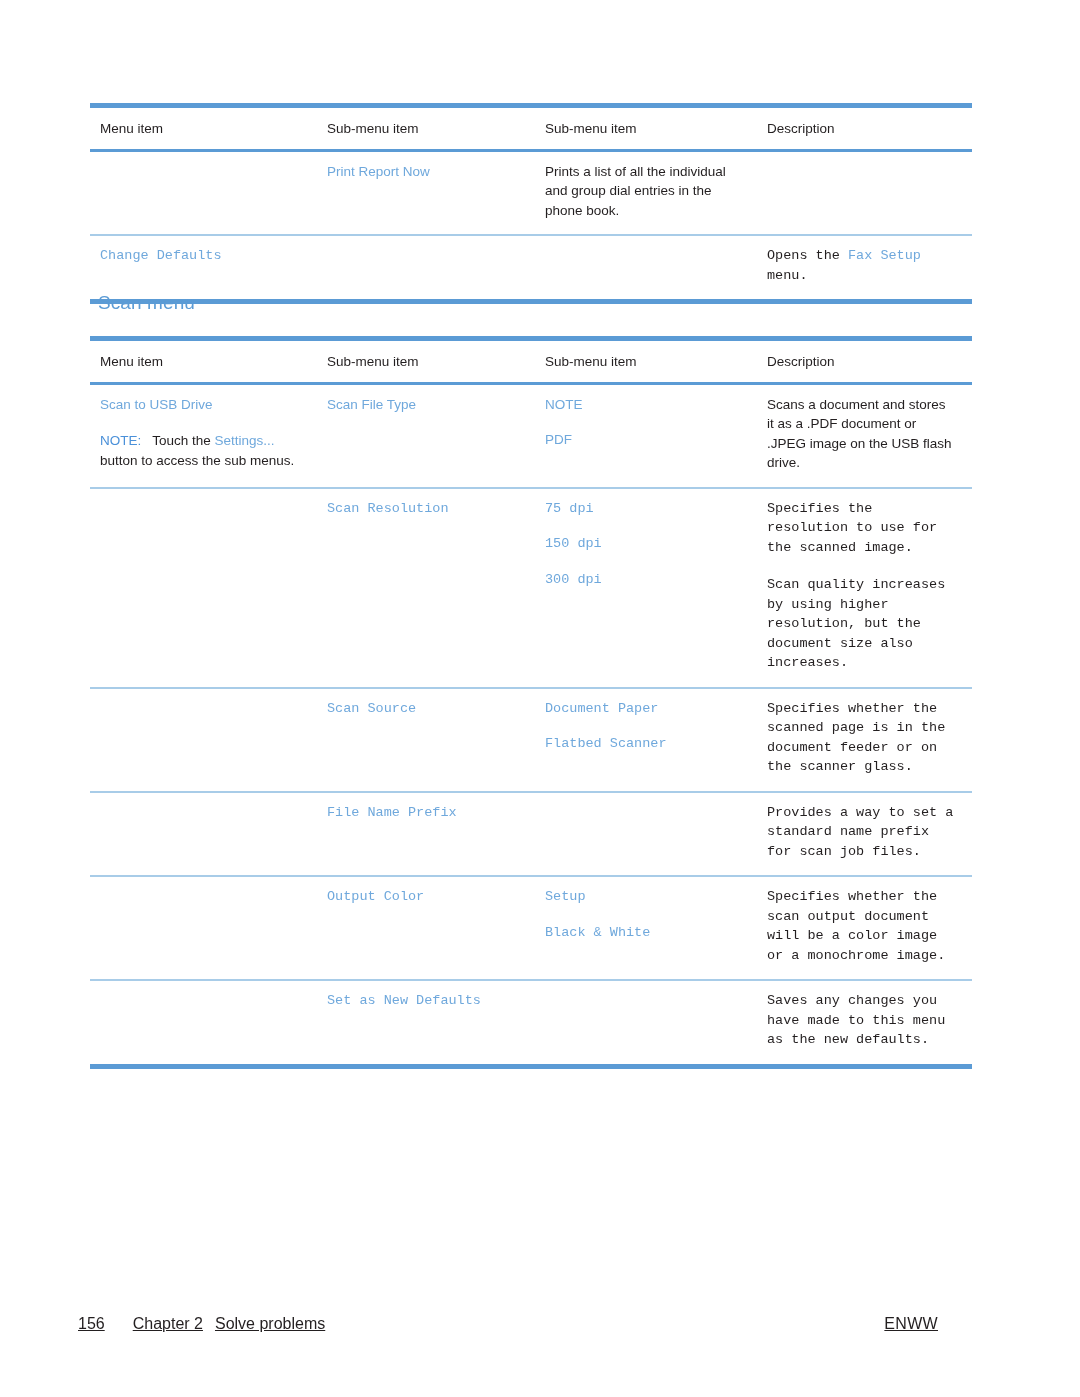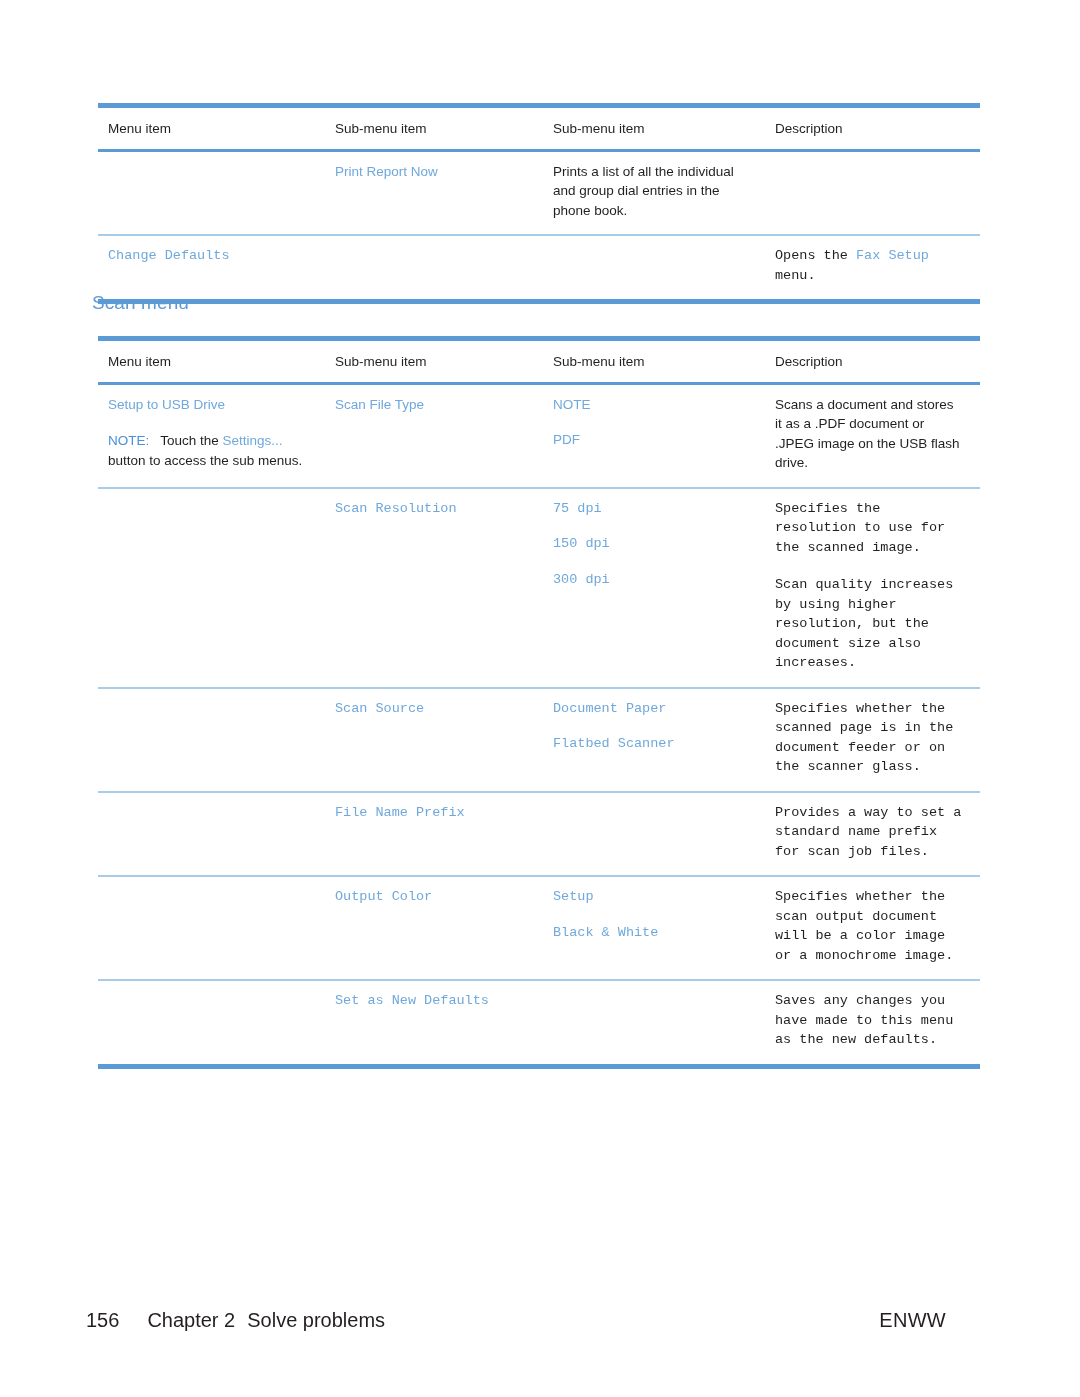--- a/index.html
+++ b/index.html
@@ -16,21 +16,20 @@
     color: #231f20;
     -webkit-font-smoothing: antialiased;
   }
 
   .page {
     position: absolute;
     left: 0; top: 0;
     width: 1016px;
     height: 1397px;
     overflow: hidden;
-    margin-left: 8px;
   }
 
   
   .doc-table {
     position: absolute;
     left: 90px;
     width: 882px;
     border-collapse: collapse;
     table-layout: fixed;
     border-top: 5px solid #5b9bd5;
@@ -76,42 +75,43 @@
 
   .gap { display: block; height: 17px; }
   .sub-gap { display: block; height: 16px; }
 
   .para + .para { margin-top: 18px; }
   .para { margin: 0; }
 
   
   .section-heading {
     position: absolute;
-    left: 84px;
+    left: 98px;
     top: 291px;
     font-size: 19px;
     line-height: 24px;
     font-weight: normal;
     color: #5b9bd5;
     margin: 0;
     letter-spacing: 0.1px;
   }
 
   
   .footer {
     position: absolute;
     left: 78px;
     right: 78px;
     top: 1307px;
     height: 26px;
     display: flex;
-    align-items: center;
+    align-items: flex-end;
     justify-content: space-between;
-    font-size: 20px;
+    font-size: 16px;
     color: #231f20;
+    text-decoration: underline;
   }
   .footer-left {
     display: flex;
     align-items: baseline;
     gap: 0;
   }
   .footer .pagenum { margin-right: 28px; }
   .footer .chaplabel { margin-right: 12px; }
   .footer .enww { letter-spacing: 0.3px; }
 </style>
@@ -168,21 +168,21 @@
         <th>Menu item</th>
         <th>Sub-menu item</th>
         <th>Sub-menu item</th>
         <th>Description</th>
       </tr>
     </thead>
     <tbody>
 
       <tr>
         <td>
-          <span class="lnk">Setup to USB Drive</span>
+          <span class="lnk">Scan to USB Drive</span>
           <span class="gap"></span>
           <span class="note"><span class="note-word">NOTE:</span>&nbsp;&nbsp; <span>Touch the </span><span class="blue">Settings...</span> <span>button to access the sub menus.</span></span>
         </td>
         <td class="lnk">Scan File Type</td>
         <td>
           <span class="lnk">NOTE</span>
           <span class="sub-gap"></span>
           <span class="lnk">PDF</span>
         </td>
         <td class="desc">

